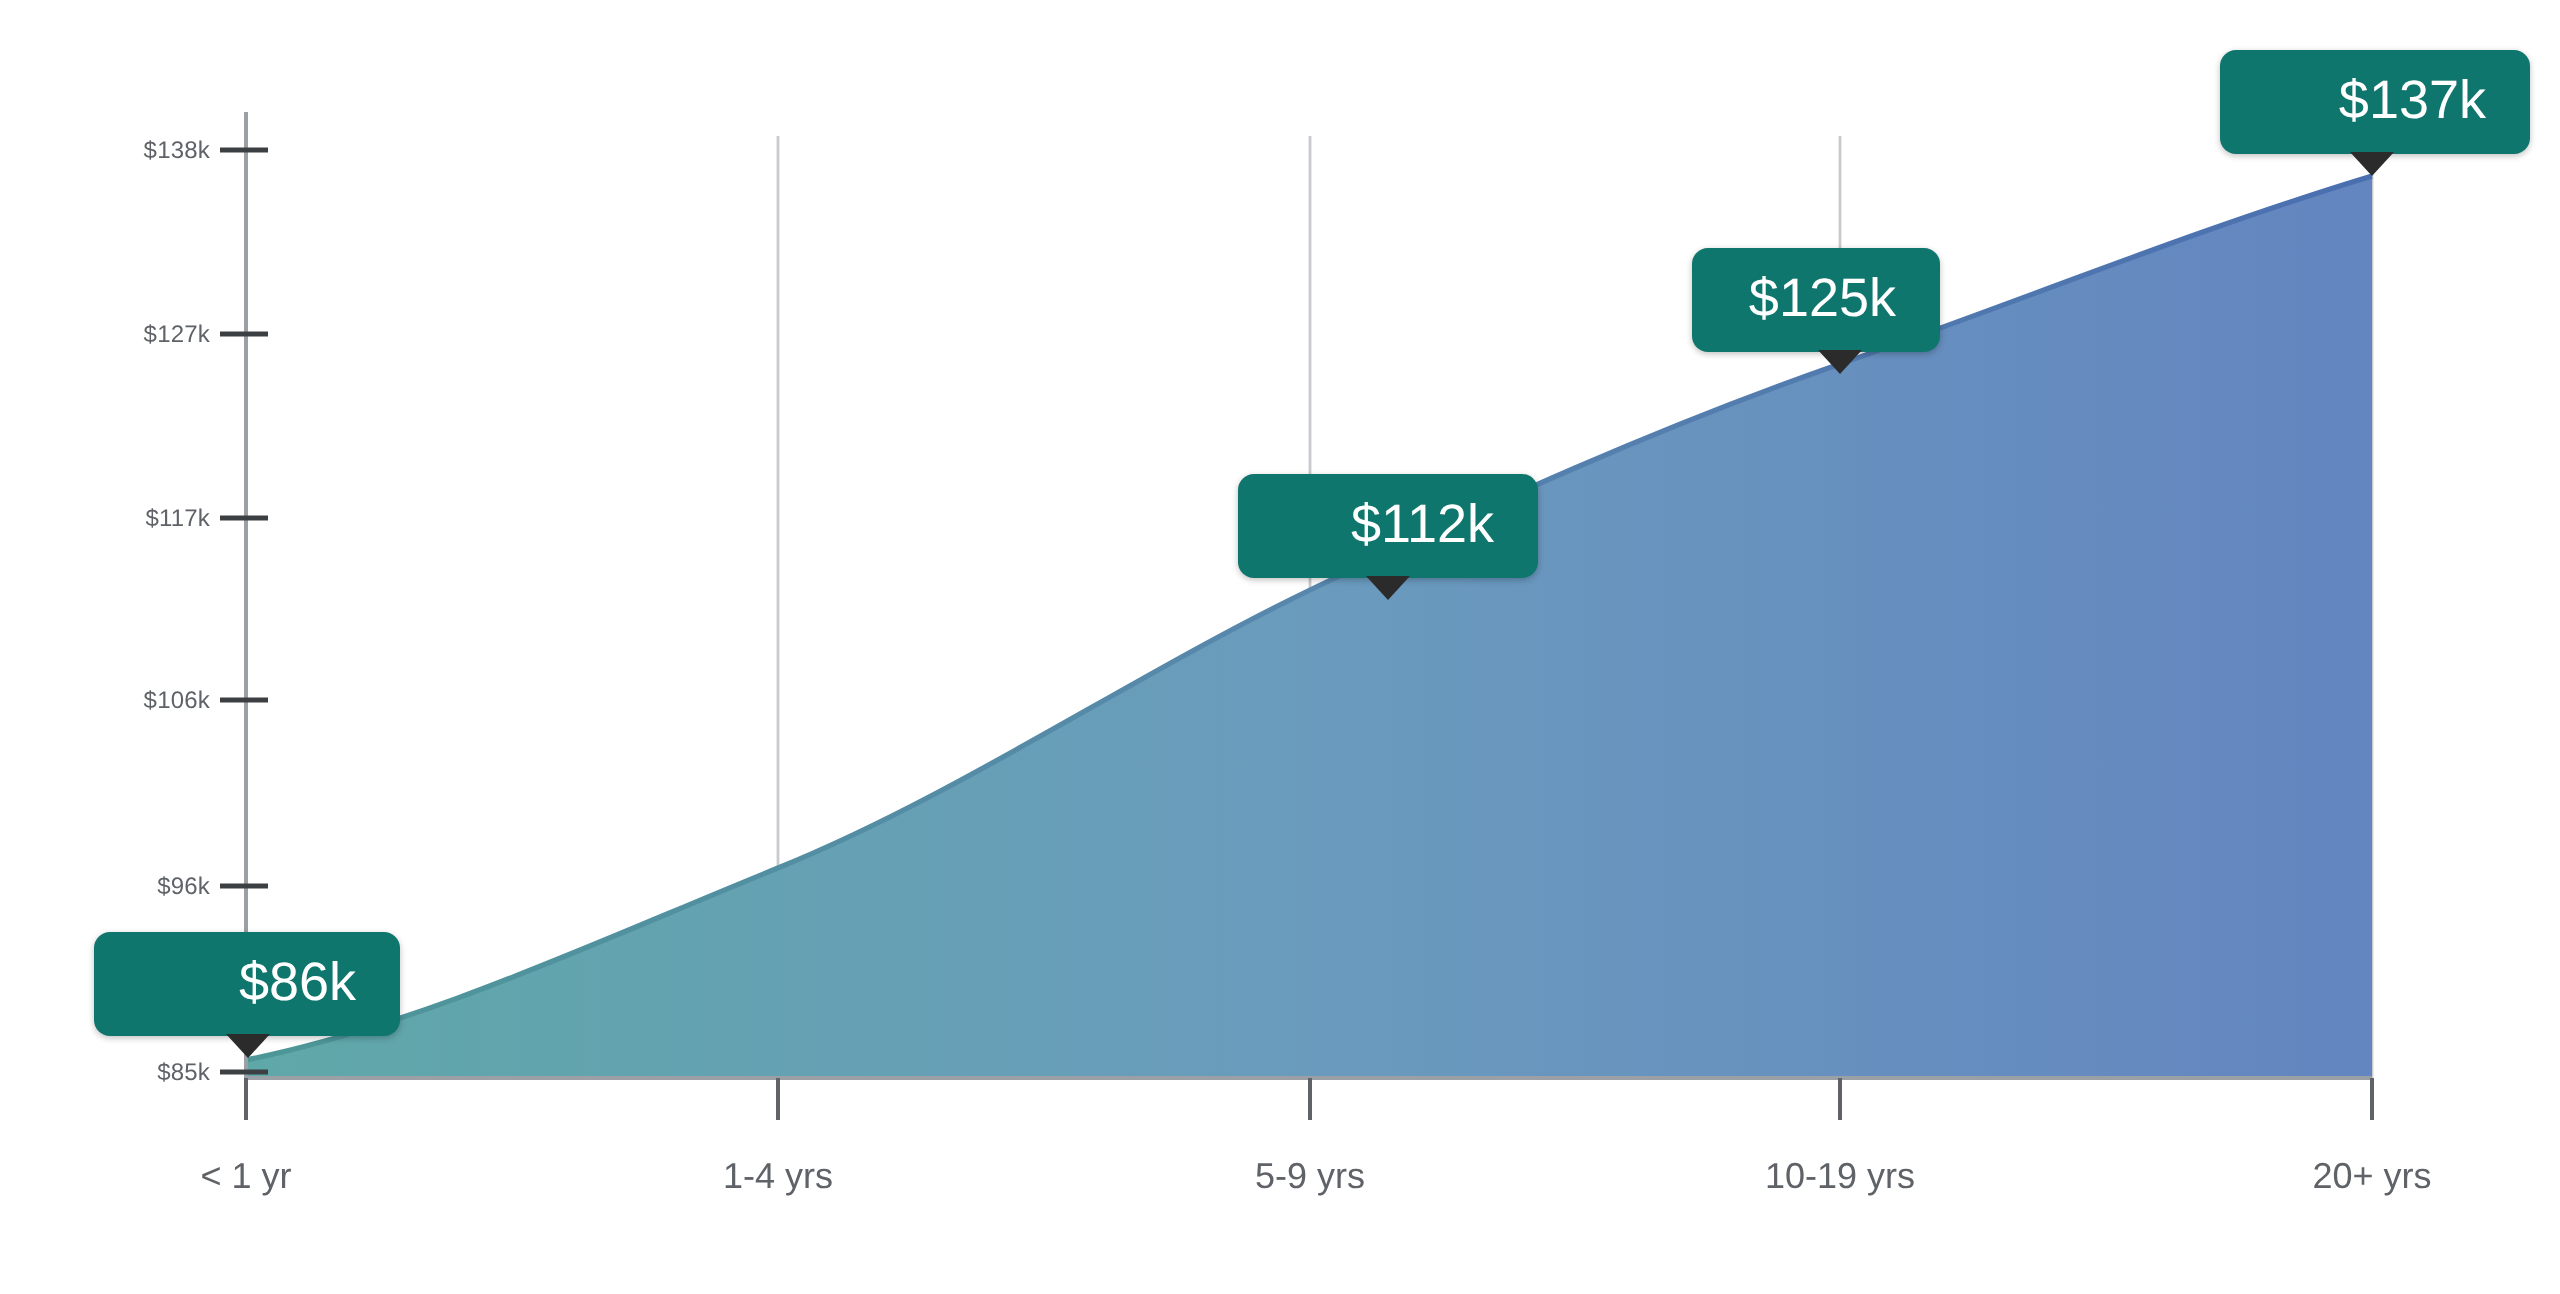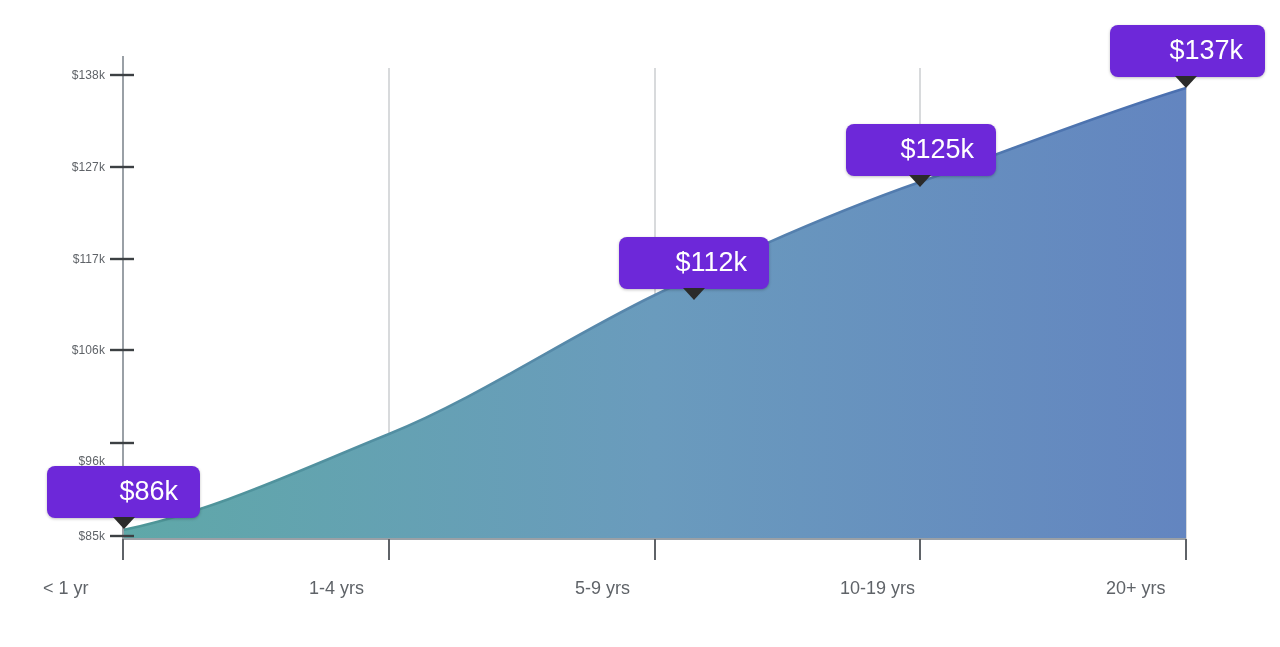--- a/index.html
+++ b/index.html
@@ -27,28 +27,29 @@
     position: absolute;
     text-align: right;
     color: #5f6368;
     font-size: 12px;
     line-height: 20px;
     white-space: nowrap;
     letter-spacing: 0.1px;
   }
   .xtick-label {
     position: absolute;
+    text-align: center;
     color: #5f6368;
     font-size: 18px;
     line-height: 20px;
     white-space: nowrap;
   }
   .tooltip {
     position: absolute;
-    background: #6d28d9;
+    background: #0f766e;
     color: #ffffff;
     border-radius: 8px;
     font-size: 27px;
     line-height: 27px;
     font-weight: 400;
     padding: 12px 22px 13px 22px;
     white-space: nowrap;
     text-align: right;
     box-shadow: 0 1px 3px rgba(0,0,0,0.25);
   }
@@ -113,41 +114,41 @@
       <line x1="655" y1="539" x2="655" y2="560" stroke="#5f6368" stroke-width="2"></line>
       <line x1="920" y1="539" x2="920" y2="560" stroke="#5f6368" stroke-width="2"></line>
       <line x1="1186" y1="539" x2="1186" y2="560" stroke="#5f6368" stroke-width="2"></line>
     </g>
   </svg>
 
   <div class="ytick-label" style="left:0px; top:65px; width:105px;">$138k</div>
   <div class="ytick-label" style="left:0px; top:157px; width:105px;">$127k</div>
   <div class="ytick-label" style="left:0px; top:249px; width:105px;">$117k</div>
   <div class="ytick-label" style="left:0px; top:340px; width:105px;">$106k</div>
-  <div class="ytick-label" style="left:0px; top:433px; width:105px;margin-top:18px;">$96k</div>
+  <div class="ytick-label" style="left:0px; top:433px; width:105px;">$96k</div>
   <div class="ytick-label" style="left:0px; top:526px; width:105px;">$85k</div>
 
   <div class="xtick-label" style="left:43px;   top:578px; width:160px;">&lt; 1 yr</div>
   <div class="xtick-label" style="left:309px;  top:578px; width:160px;">1-4 yrs</div>
   <div class="xtick-label" style="left:575px;  top:578px; width:160px;">5-9 yrs</div>
   <div class="xtick-label" style="left:840px;  top:578px; width:160px;">10-19 yrs</div>
   <div class="xtick-label" style="left:1106px; top:578px; width:160px;">20+ yrs</div>
 
   <div class="tooltip" style="left:47px; top:466px; width:153px;">
     <span>$86k</span>
     <span class="tip-arrow" style="left:66px;"></span>
   </div>
 
 
   <div class="tooltip" style="left:580px; top:237px; width:150px;margin-left:39px;">
     <span>$112k</span>
     <span class="tip-arrow" style="left:64px;"></span>
   </div>
 
-  <div class="tooltip" style="left:846px; top:124px; width:150px;">
+  <div class="tooltip" style="left:846px; top:124px; width:124px;">
     <span>$125k</span>
     <span class="tip-arrow" style="left:63px;"></span>
   </div>
 
   <div class="tooltip" style="left:1110px; top:25px; width:155px;">
     <span>$137k</span>
     <span class="tip-arrow" style="left:65px;"></span>
   </div>
 
 </div>

